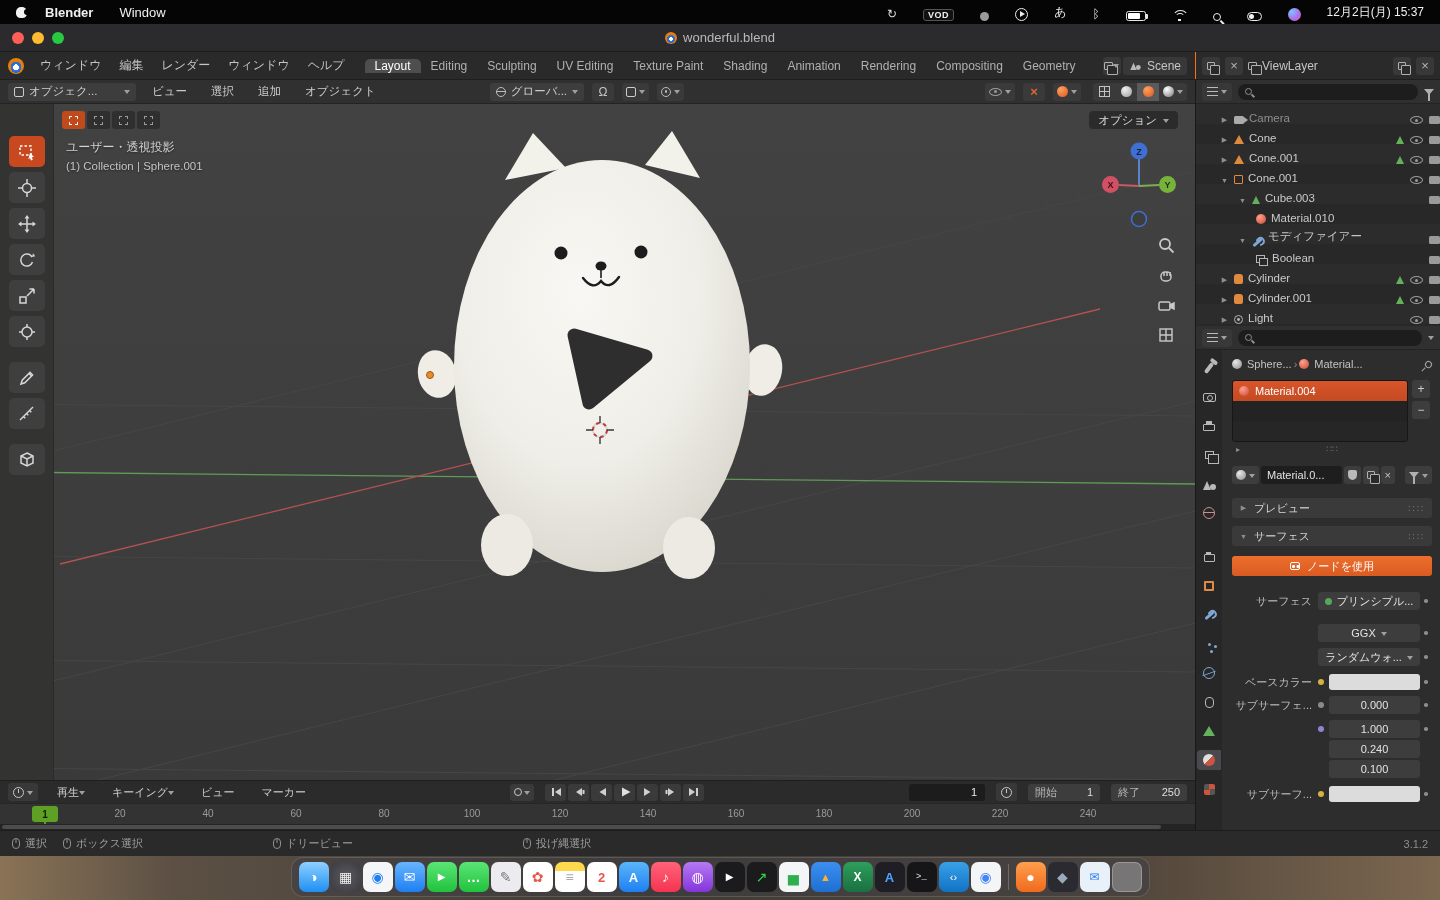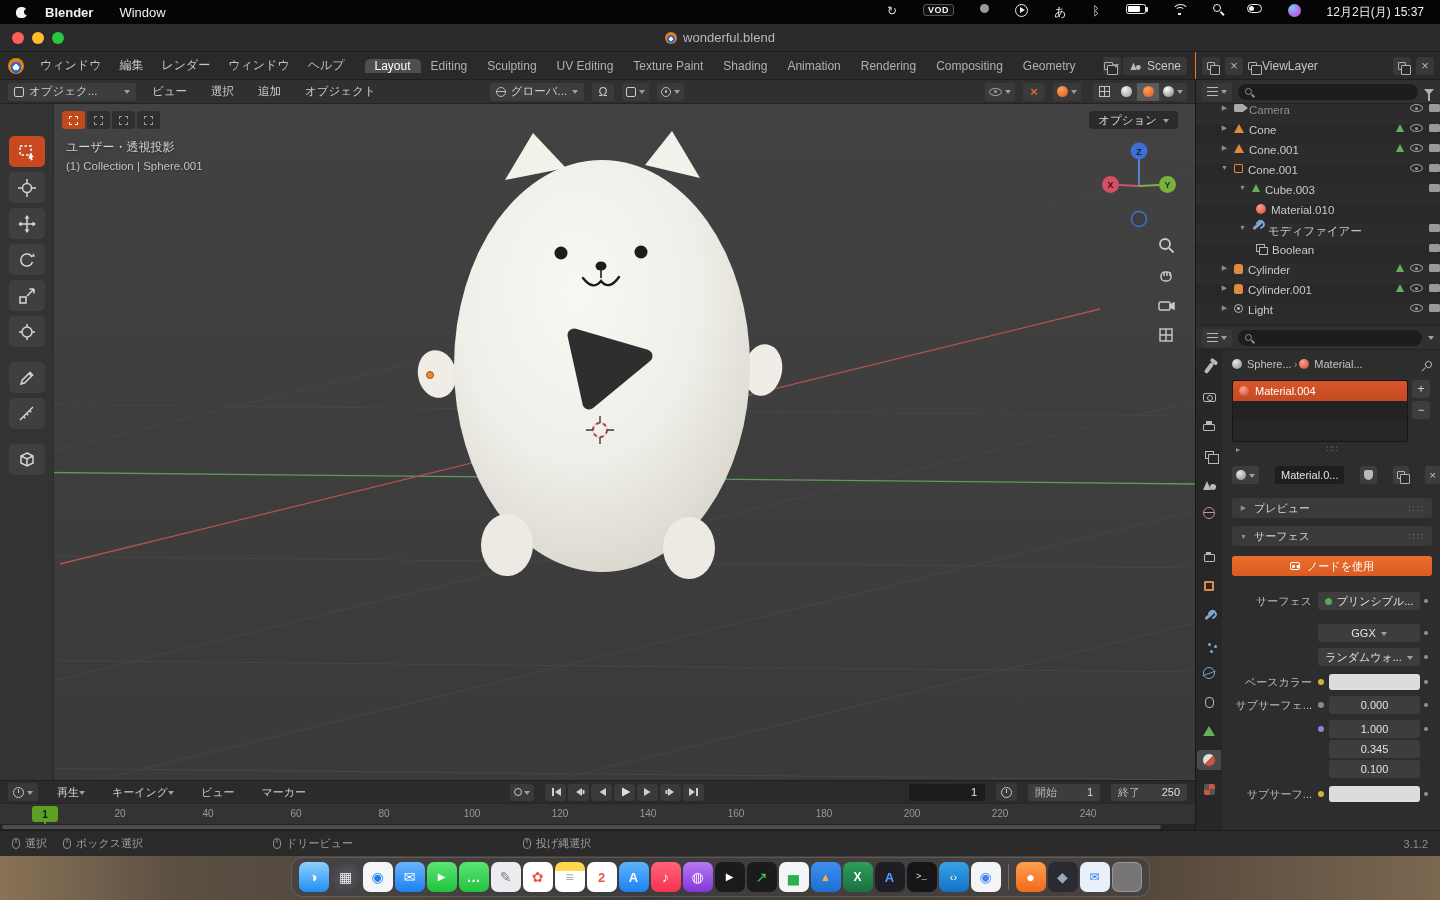--- a/index.html
+++ b/index.html
@@ -2,21 +2,21 @@
 <html><head>
 <meta charset="utf-8">
 <style>
   *{box-sizing:border-box;margin:0;padding:0}
   html,body{width:1440px;height:900px;overflow:hidden;background:#000;font-family:"Liberation Sans",sans-serif}
   .screen{position:relative;width:1440px;height:900px;display:flex;flex-direction:column}
 
   
   .menubar{height:24px;background:#050505;display:flex;align-items:center;padding:0 16px;color:#f0f0f0;font-size:13px;gap:18px;flex:none}
   .mb-app{font-weight:bold}
-  .mb-right{margin-left:auto;display:flex;align-items:flex-start;gap:26px;font-size:12px}
+  .mb-right{margin-left:auto;display:flex;align-items:flex-end;gap:26px;font-size:12px}
   .apple{width:11px;height:14px;position:relative}
   .apple::before{content:"";position:absolute;left:0;top:2px;width:11px;height:11px;background:#f2f2f2;border-radius:5px 5px 4.5px 4.5px}
   .apple::after{content:"";position:absolute;right:-2.5px;top:4px;width:6px;height:6px;background:#050505;border-radius:50%}
   .swirl::before{content:"↻";font-size:12px;color:#ddd}
   .vodbadge{background:#111;border:1px solid #555;border-radius:3px;padding:0 4px;font-size:9px;font-weight:bold;letter-spacing:.5px}
   .dotgray{width:9px;height:9px;border-radius:50%;background:#9a9a9a}
   .playc{width:13px;height:13px;border:1.2px solid #eee;border-radius:50%;display:flex;align-items:center;justify-content:center}
   .playc::after{content:"";width:0;height:0;border-left:5px solid #eee;border-top:3px solid transparent;border-bottom:3px solid transparent;margin-left:1px}
   .bt::before{content:"ᛒ";font-size:12px;color:#e8e8e8}
   .batt{width:20px;height:10px;border:1px solid #e6e6e6;border-radius:2.5px;position:relative;padding:1px}
@@ -109,21 +109,21 @@
   
   .oheader{height:24px;background:#303030;display:flex;align-items:center;padding:0 6px;gap:6px;border-bottom:1px solid #232323;flex:none}
   .ebtn{height:18px;display:flex;align-items:center;gap:3px;background:#383838;border-radius:3px;padding:0 5px}
   .sliders-i{width:11px;height:9px;background:repeating-linear-gradient(#bbb 0 1.4px,transparent 1.4px 3.8px)}
   .osearch{flex:1;height:16px;background:#1d1d1d;border-radius:8px;display:flex;align-items:center;padding:0 7px;gap:4px}
   .search-i{width:7px;height:7px;border:1.5px solid #8f8f8f;border-radius:50%;position:relative;flex:none}
   .search-i::after{content:"";position:absolute;width:1.5px;height:4px;background:#8f8f8f;transform:rotate(-45deg);left:6px;top:5px}
   .funnel-i{width:0;height:0;border-left:5px solid transparent;border-right:5px solid transparent;border-top:6px solid #b0b0b0;position:relative}
   .funnel-i::after{content:"";position:absolute;left:-1px;top:-1px;width:2px;height:7px;background:#b0b0b0}
   .outliner{height:222px;background:#282828;overflow:hidden;font-size:11.5px;color:#c9c9c9;flex:none}
-  .orow{height:20px;display:flex;align-items:flex-start;gap:5px;padding-right:0}
+  .orow{height:20px;display:flex;align-items:flex-end;gap:5px;padding-right:0}
   .orow:nth-child(odd){background:#2c2c2c}
   .orow .lbl{white-space:nowrap}
   .orow .dim{color:#8d8d8d}
   .orow .trail{margin-left:auto;display:flex;align-items:center;gap:6px}
   .tw{font-size:7px;color:#8f8f8f;width:9px;text-align:center;flex:none}
   .tw.open::before{content:"▼"}
   .tw.closed::before{content:"▶"}
   .tri-o{width:0;height:0;border-left:5px solid transparent;border-right:5px solid transparent;border-bottom:9px solid #df8a3d}
   .sq-o{width:9px;height:9px;border:1.8px solid #df8a3d;border-radius:1px}
   .cyl-o{width:9px;height:10px;background:#df8a3d;border-radius:3px 3px 2px 2px}
@@ -870,21 +870,21 @@
             <div class="slotbtns">
               <span class="sbtn">+</span>
               <span class="sbtn">−</span>
             </div>
           </div>
           <div class="griprow">
               <span class="arr">▸</span>
               <span>∷∷</span>
             </div>
 
-          <div class="prow" style="margin-top:12px;gap:16px">
+          <div class="prow" style="margin-top:12px;gap:2px">
             <span class="btn">
                 <span class="sphere-dd"></span>
                 <span class="ct"></span>
               </span>
             <span class="namefield">Material.0...</span>
             <span class="btn">
                 <span class="shield-i"></span>
               </span>
             <span class="btn">
                 <span class="copy-i"></span>
@@ -962,21 +962,21 @@
           <div class="prow" style="margin-top:6px;margin-left:86px">
             <span class="ld p"></span>
             <span class="ctl">
                 <span>1.000</span>
               </span>
             <span class="adot"></span>
           </div>
           <div class="prow" style="margin-top:2px;margin-left:86px">
             <span class="ld t"></span>
             <span class="ctl">
-                <span>0.345</span>
+                <span>0.240</span>
               </span>
             <span class="adot blank"></span>
           </div>
           <div class="prow" style="margin-top:2px;margin-left:86px">
             <span class="ld t"></span>
             <span class="ctl">
                 <span>0.100</span>
               </span>
             <span class="adot blank"></span>
           </div>

